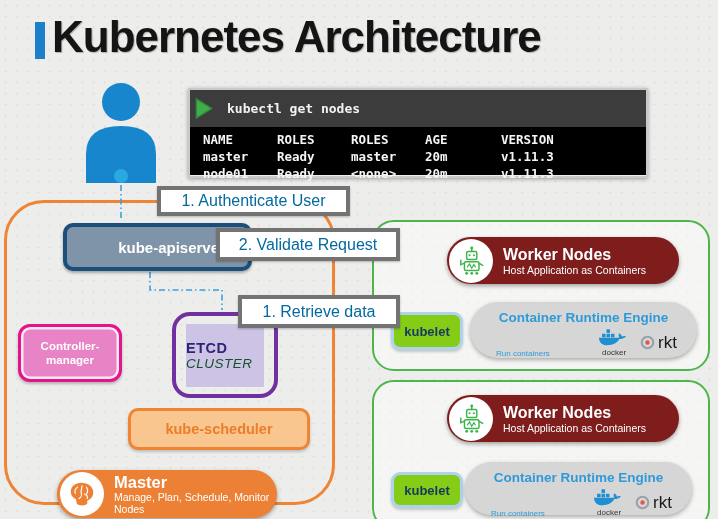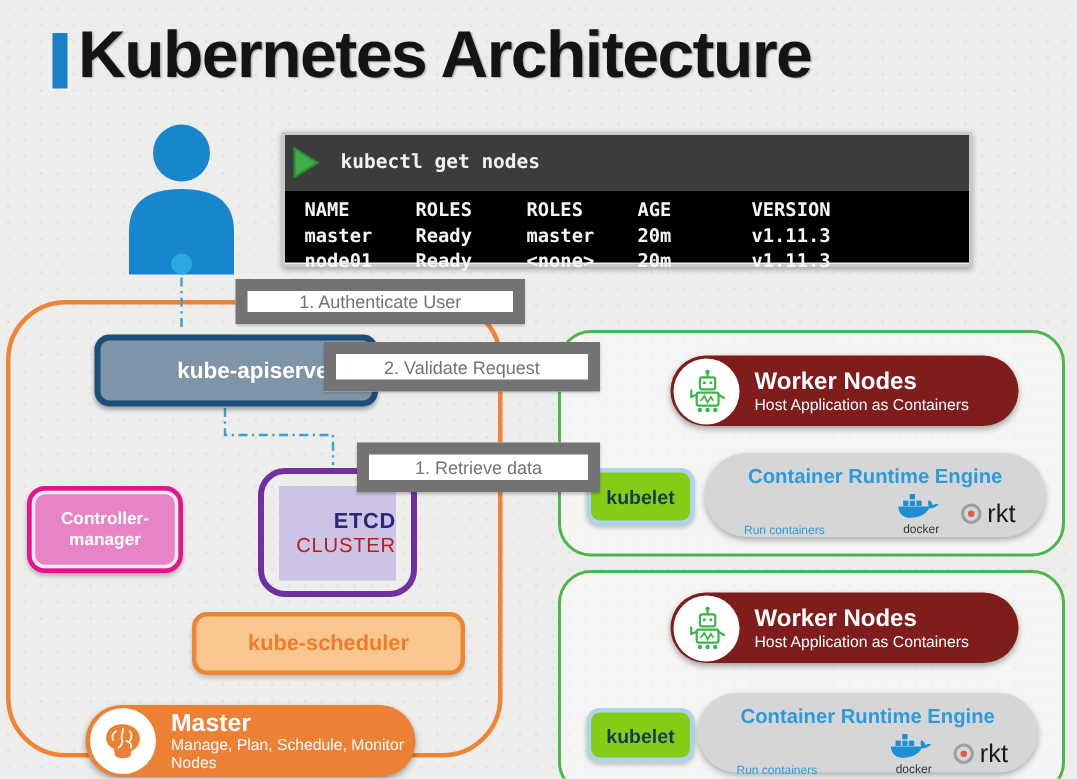--- a/index.html
+++ b/index.html
@@ -36,42 +36,42 @@
   .orange-box { left:4px; top:200px; width:331px; height:305px; border:3px solid #ee8434;
     border-radius:40px; z-index:1; }
   .green-box { width:338px; border:2px solid #4cb64c; border-radius:22px;
     background:rgba(255,255,255,.45); z-index:1; }
   .gb1 { left:372px; top:220px; height:151px; }
   .gb2 { left:372px; top:380px; height:150px; }
 
   .connectors { left:0; top:0; z-index:2; pointer-events:none; }
 
   
-  .step { background:#fff; border:8px solid #737373; color:#737373; font-size:12px;
+  .step { background:#fff; border:4px solid #737373; color:#0369a1; font-size:16px;
     display:flex; align-items:center; justify-content:center; z-index:5;
     box-shadow:0 1px 2px rgba(0,0,0,.25); }
   .s1 { left:157px; top:186px; width:193px; height:30px; }
   .s2 { left:216px; top:228px; width:184px; height:33px; }
   .s3 { left:238px; top:295px; width:162px; height:33px; }
 
   
   .apiserver { left:63px; top:223px; width:189px; height:48px; background:#8094a9;
     border:4px solid #1b4e79; border-radius:10px; z-index:4;
     display:flex; align-items:center; justify-content:center;
     color:#fff; font-weight:bold; font-size:15px; box-shadow:0 2px 3px rgba(0,0,0,.3);padding-left:28px; }
   .controller { left:18px; top:324px; width:104px; height:58px; background:#e884c6;
     border:3px solid #e6138b; border-radius:12px; box-shadow:inset 0 0 0 2.5px #fbeaf4, 0 2px 3px rgba(0,0,0,.25);
     display:flex; flex-direction:column; align-items:center; justify-content:center;
     color:#fff; font-weight:bold; font-size:11.5px; line-height:14px; z-index:3; }
   .etcd-outer { left:172px; top:312px; width:106px; height:86px; border:4px solid #7030a0;
     border-radius:18px; z-index:3; display:flex; align-items:center; justify-content:center; }
   .etcd-inner { width:78px; height:63px; background:#cdc3e5; display:flex; flex-direction:column;
-    align-items:flex-end; justify-content:center; }
+    align-items:flex-start; justify-content:center; }
   .etcd-l1 { color:#2f2578; font-weight:bold; font-size:14.5px; letter-spacing:.5px; }
-  .etcd-l2 { color:#b91c1c; font-size:13.5px; letter-spacing:.5px; }
+  .etcd-l2 { color:#14532d; font-size:13.5px; letter-spacing:.5px;font-style:italic; }
   .scheduler { left:128px; top:408px; width:182px; height:42px; background:#f8c68e;
     border:3px solid #ee8434; border-radius:10px; z-index:3;
     display:flex; align-items:center; justify-content:center;
     color:#ed7d2a; font-weight:bold; font-size:14.5px; box-shadow:0 2px 3px rgba(0,0,0,.2); }
   .master-badge { left:57px; top:470px; width:220px; height:48px; background:#ec8035;
     border-radius:25px; z-index:3; display:flex; align-items:center;
     box-shadow:0 2px 4px rgba(0,0,0,.35); }
   .badge-circle { width:44px; height:44px; background:#fff; border-radius:50%;
     margin-left:3px; display:flex; align-items:center; justify-content:center; flex:none; }
   .badge-text { margin-left:10px; color:#fff; }

